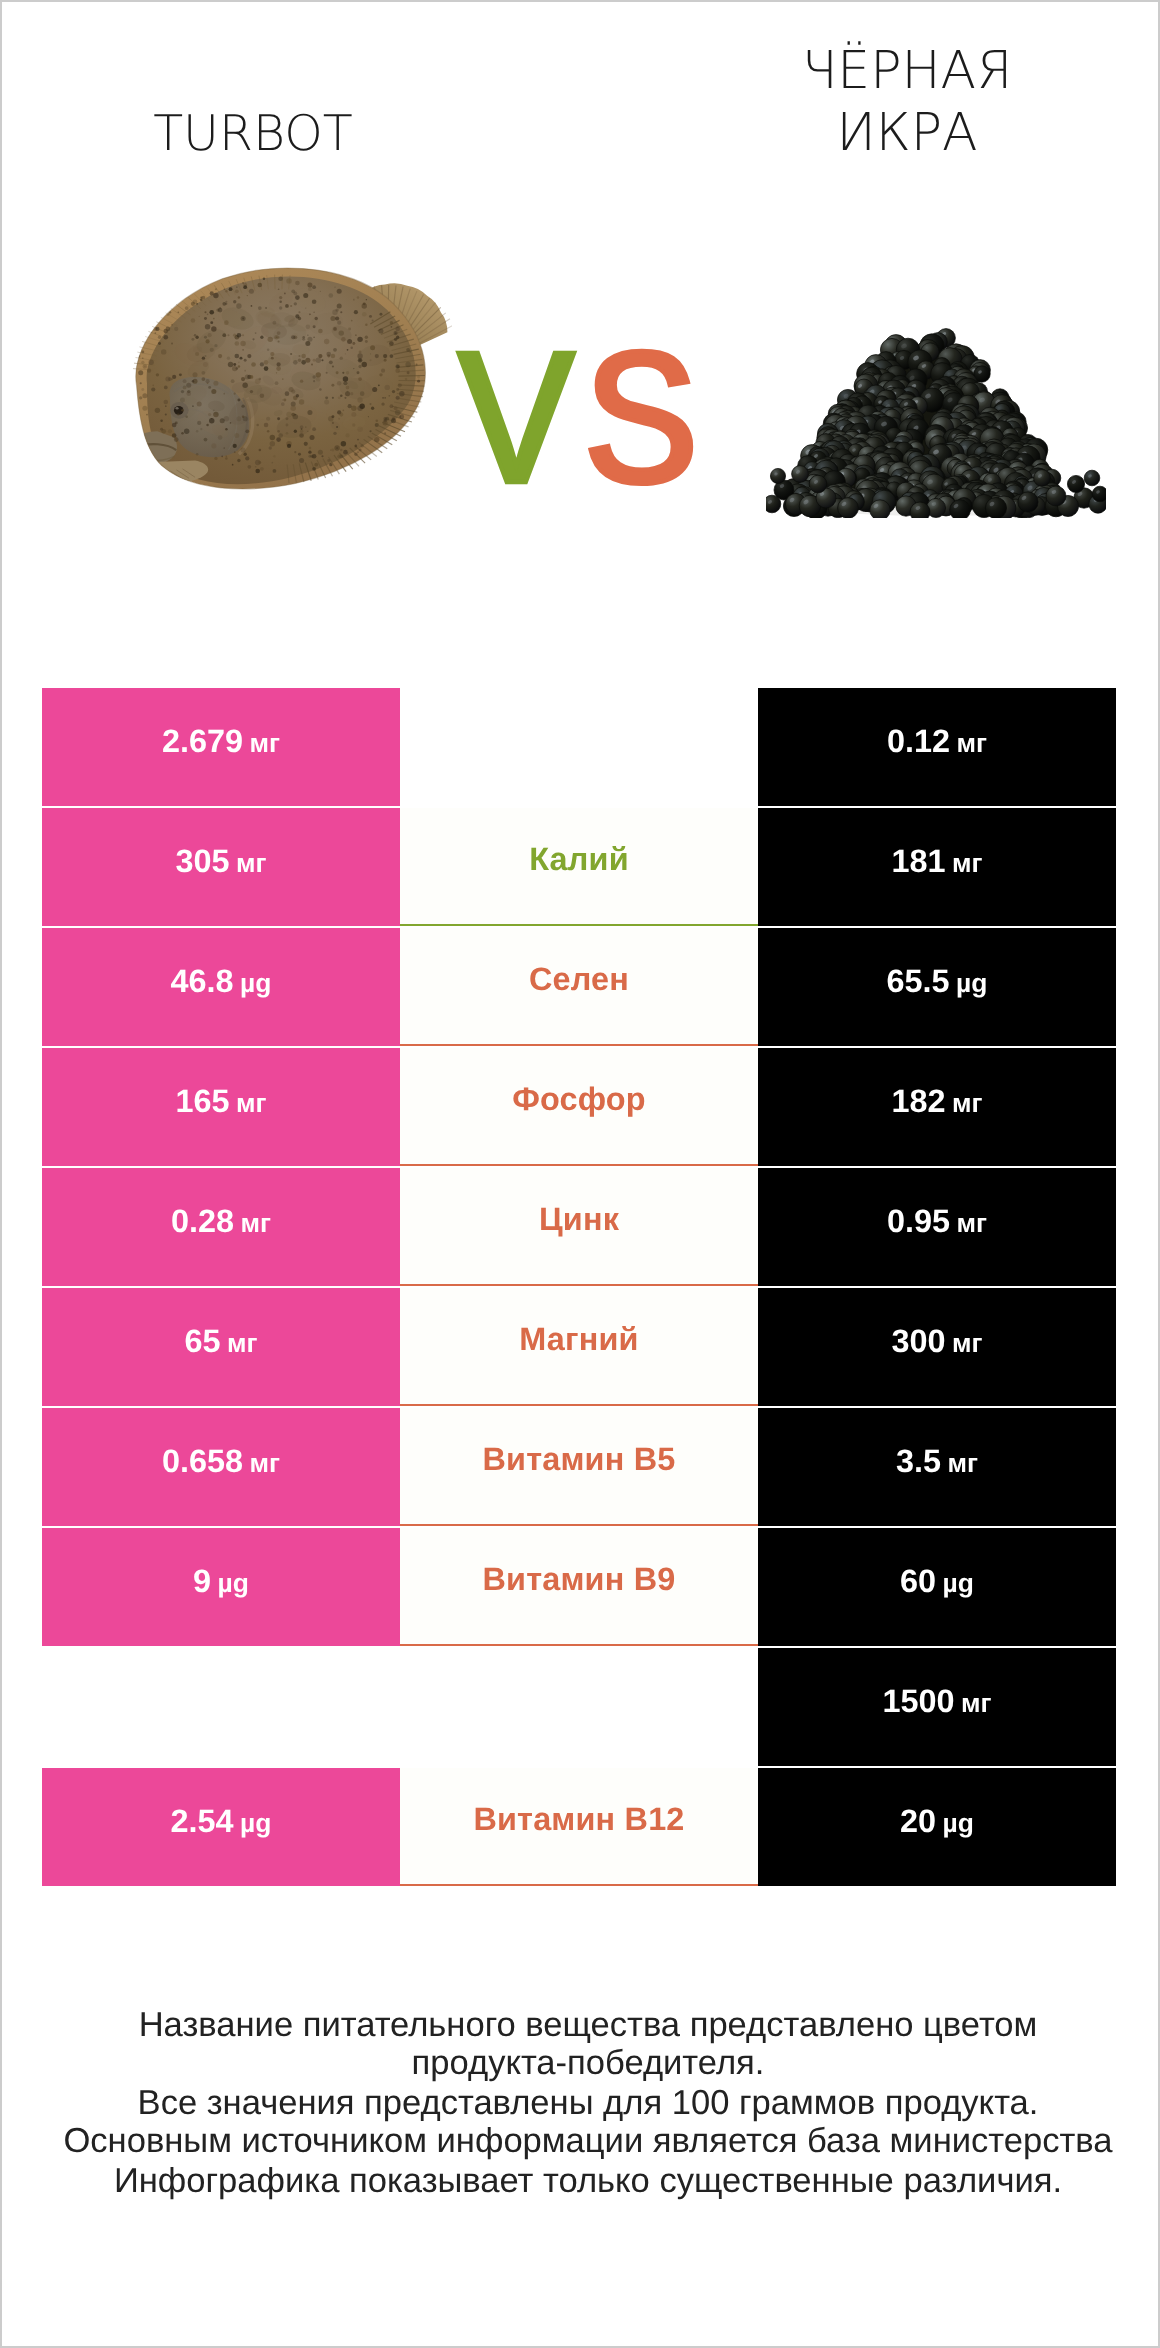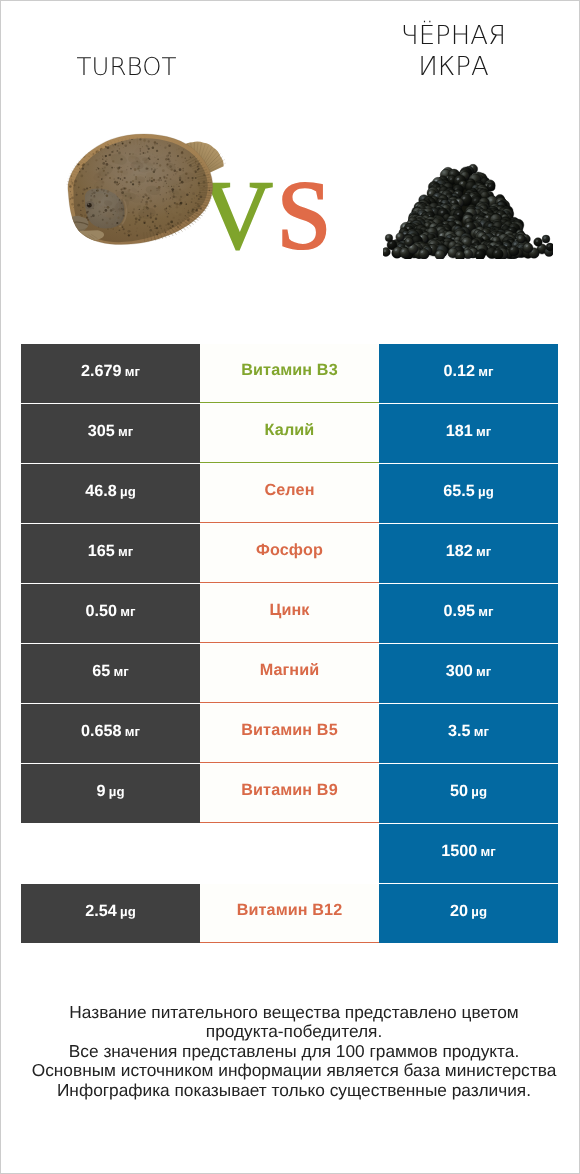--- a/index.html
+++ b/index.html
@@ -14,39 +14,39 @@
   .edge-r{right:0;top:0;width:1px;height:1174px;}
   .edge-t{left:0;top:0;width:580px;height:1px;}
   .edge-b{left:0;bottom:0;width:580px;height:1px;}
 
   
   .hdr{position:absolute;left:0;top:0;width:580px;height:300px;}
   .title{position:absolute;color:#1c1c1c;text-align:center;font-weight:300;
          font-family:"DejaVu Sans",sans-serif;}
   .t-left{left:37px;top:52px;width:179px;font-size:24.5px;line-height:30px;letter-spacing:0px;}
   .t-right{left:364px;top:21px;width:179px;font-size:26px;line-height:30.5px;letter-spacing:0px;}
-  .vs{position:absolute;left:202px;top:161px;width:179px;
+  .vs{position:absolute;left:202px;top:161px;width:179px;text-align:center;
       font-size:98px;line-height:110px;font-weight:400;letter-spacing:4px;
-      font-family:Liberation Serif, serif;}
+      font-family:Liberation Mono, monospace;}
   .vs .v{color:#7FA42C;-webkit-text-stroke:2.2px #7FA42C;}
   .vs .s{color:#E06B48;-webkit-text-stroke:2.2px #E06B48;}
   .photo{position:absolute;}
   .photo svg{display:block;}
   .ph-left{left:62px;top:130px;width:164px;height:118px;}
   .ph-right{left:383px;top:163px;width:170px;height:96px;}
 
   
   .table{position:absolute;left:21px;top:344px;width:537px;}
   .row{position:relative;height:60px;}
   .cell{position:absolute;top:0;height:58.5px;width:179px;box-sizing:border-box;
         display:flex;align-items:center;justify-content:center;}
-  .c-left{left:0;background:#404040;}
+  .c-left{left:0;background:#ec4899;}
   .c-mid{left:179px;background:#fefefb;border-bottom:1px solid #82A62E;}
   .c-mid.w-right{border-bottom-color:#D96A48;}
-  .c-right{left:358px;background:#0369a1;}
+  .c-right{left:358px;background:#000000;}
   .val{color:#fff;font-size:16.2px;font-weight:600;letter-spacing:0px;
        position:relative;top:-2px;white-space:nowrap;}
   .val .u{font-size:13.2px;font-weight:600;}
   .nutr{font-size:16.2px;font-weight:600;color:#82A62E;position:relative;top:-2px;
         letter-spacing:0.1px;white-space:nowrap;}
   .nutr.w-right{color:#D96A48;}
 
   
   .footer{position:absolute;left:4px;top:1003px;width:580px;text-align:center;
           font-size:17.3px;line-height:19.4px;color:#222;}
@@ -1674,23 +1674,20 @@
           <circle cx="163" cy="76" r="3.9" fill="url(#eg6)" stroke="#0a0b08" stroke-width="0.35"></circle>
           <ellipse cx="162" cy="75" rx="1.0" ry="0.7" fill="#b9c2cc" opacity="0.26" transform="rotate(-32 162 75)"></ellipse>
         </svg>
       </div>
 </div>
 <div class="table">
   <div class="row">
     <div class="cell c-left">
           <span class="val"><span>2.679 </span><span class="u">мг</span></span>
         </div>
-    <div class="cell c-mid">
-          <span class="nutr">Витамин B3</span>
-        </div>
     <div class="cell c-right">
           <span class="val"><span>0.12 </span><span class="u">мг</span></span>
         </div>
   </div>
   <div class="row">
     <div class="cell c-left">
           <span class="val"><span>305 </span><span class="u">мг</span></span>
         </div>
     <div class="cell c-mid">
           <span class="nutr">Калий</span>
@@ -1716,21 +1713,21 @@
         </div>
     <div class="cell c-mid w-right">
           <span class="nutr w-right">Фосфор</span>
         </div>
     <div class="cell c-right">
           <span class="val"><span>182 </span><span class="u">мг</span></span>
         </div>
   </div>
   <div class="row">
     <div class="cell c-left">
-          <span class="val"><span>0.50 </span><span class="u">мг</span></span>
+          <span class="val"><span>0.28 </span><span class="u">мг</span></span>
         </div>
     <div class="cell c-mid w-right">
           <span class="nutr w-right">Цинк</span>
         </div>
     <div class="cell c-right">
           <span class="val"><span>0.95 </span><span class="u">мг</span></span>
         </div>
   </div>
   <div class="row">
     <div class="cell c-left">
@@ -1755,21 +1752,21 @@
         </div>
   </div>
   <div class="row">
     <div class="cell c-left">
           <span class="val"><span>9 </span><span class="u">µg</span></span>
         </div>
     <div class="cell c-mid w-right">
           <span class="nutr w-right">Витамин B9</span>
         </div>
     <div class="cell c-right">
-          <span class="val"><span>50 </span><span class="u">µg</span></span>
+          <span class="val"><span>60 </span><span class="u">µg</span></span>
         </div>
   </div>
   <div class="row">
     <div class="cell c-right">
           <span class="val"><span>1500 </span><span class="u">мг</span></span>
         </div>
   </div>
   <div class="row">
     <div class="cell c-left">
           <span class="val"><span>2.54 </span><span class="u">µg</span></span>

